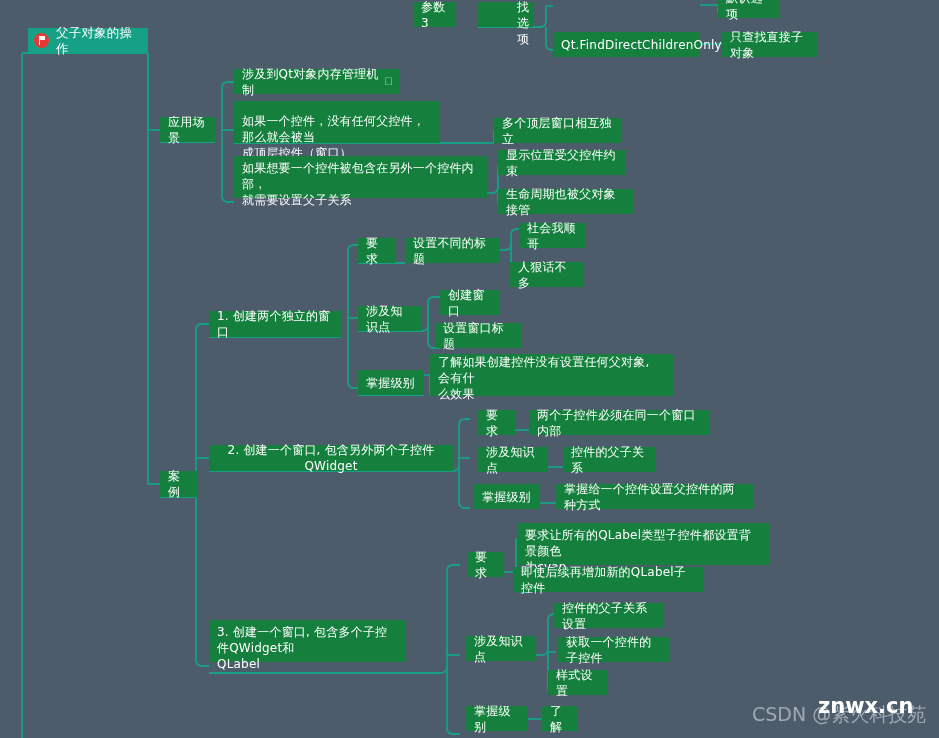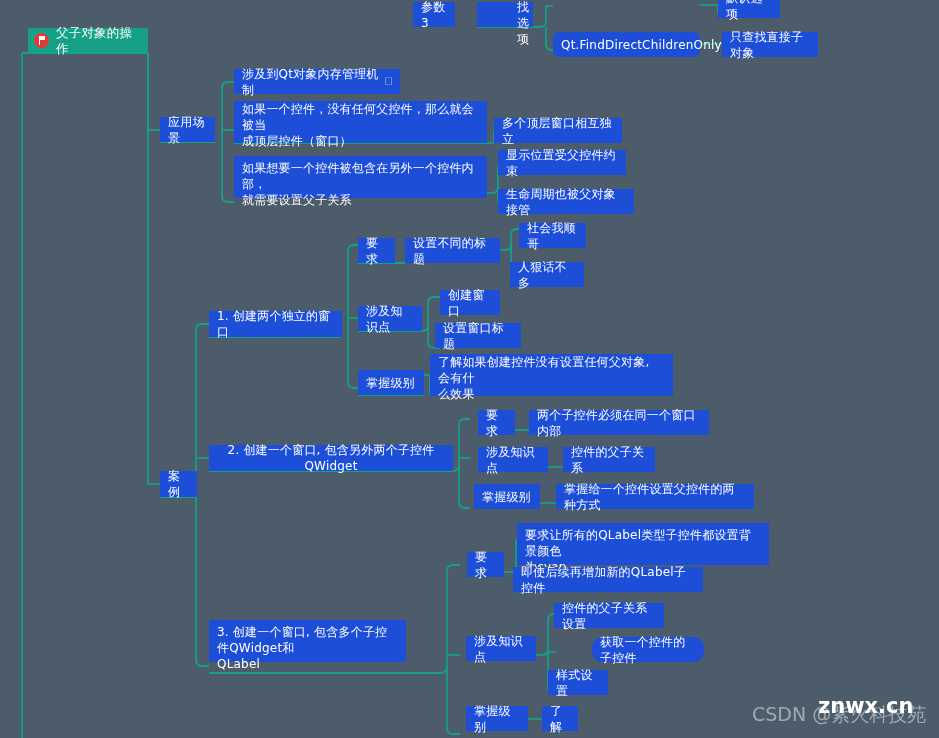--- a/index.html
+++ b/index.html
@@ -15,21 +15,21 @@
     background: #4d5c6b;
     overflow: hidden;
   }
   svg.links {
     position: absolute; left: 0; top: 0;
     width: 939px; height: 738px;
     pointer-events: none;
   }
   .node {
     position: absolute;
-    background: #1d4ed8;
+    background: #15803d;
     color: #ffffff;
     font-size: 12px;
     line-height: 16px;
     padding: 4px 8px;
     box-sizing: border-box;
     white-space: pre-wrap;
     display: flex;
     align-items: center;
     letter-spacing: 0.2px;
   }
@@ -212,38 +212,38 @@
   </div>
 
   <div class="node" style="left:477px; top:2px; width:56px; height:25px;padding-left:40px;">
     <span class="node-text">查找选项</span>
   </div>
 
   <div class="node" style="left:718px; top:-7px; width:62px; height:25px;">
     <span class="node-text">默认选项</span>
   </div>
 
-  <div class="node" style="left:553px; top:32px; width:147px; height:25px; font-size:12px;border-radius:6px;">
+  <div class="node" style="left:553px; top:32px; width:147px; height:25px; font-size:12px;">
     <span class="node-text">Qt.FindDirectChildrenOnly</span>
   </div>
 
   <div class="node" style="left:722px; top:32px; width:96px; height:25px;">
     <span class="node-text">只查找直接子对象</span>
   </div>
 
   <div class="node" style="left:160px; top:117px; width:55px; height:25px;">
     <span class="node-text">应用场景</span>
   </div>
 
   <div class="node" style="left:234px; top:69px; width:166px; height:25px;">
     <span class="node-text">涉及到Qt对象内存管理机制</span>
     <span class="link-icon">⎕</span>
   </div>
 
-  <div class="node" style="left:234px; top:101px; width:253px; height:42px; align-items:flex-start; padding-top:0;">
+  <div class="node" style="left:234px; top:101px; width:206px; height:42px; align-items:flex-start; padding-top:12px;">
     <span class="node-text">如果一个控件，没有任何父控件，那么就会被当
 成顶层控件（窗口）</span>
   </div>
 
   <div class="node" style="left:494px; top:118px; width:128px; height:25px;">
     <span class="node-text">多个顶层窗口相互独立</span>
   </div>
 
   <div class="node" style="left:234px; top:156px; width:253px; height:42px; align-items:flex-start; padding-top:4px;">
     <span class="node-text">如果想要一个控件被包含在另外一个控件内部，
@@ -350,21 +350,21 @@
   </div>
 
   <div class="node" style="left:466px; top:636px; width:70px; height:25px;">
     <span class="node-text">涉及知识点</span>
   </div>
 
   <div class="node" style="left:554px; top:603px; width:110px; height:25px;">
     <span class="node-text">控件的父子关系设置</span>
   </div>
 
-  <div class="node" style="left:592px; top:637px; width:112px; height:25px;border-radius:10px;">
+  <div class="node" style="left:558px; top:637px; width:112px; height:25px;">
     <span class="node-text">获取一个控件的子控件</span>
   </div>
 
   <div class="node" style="left:548px; top:670px; width:60px; height:25px;">
     <span class="node-text">样式设置</span>
   </div>
 
   <div class="node" style="left:466px; top:706px; width:62px; height:25px;">
     <span class="node-text">掌握级别</span>
   </div>

